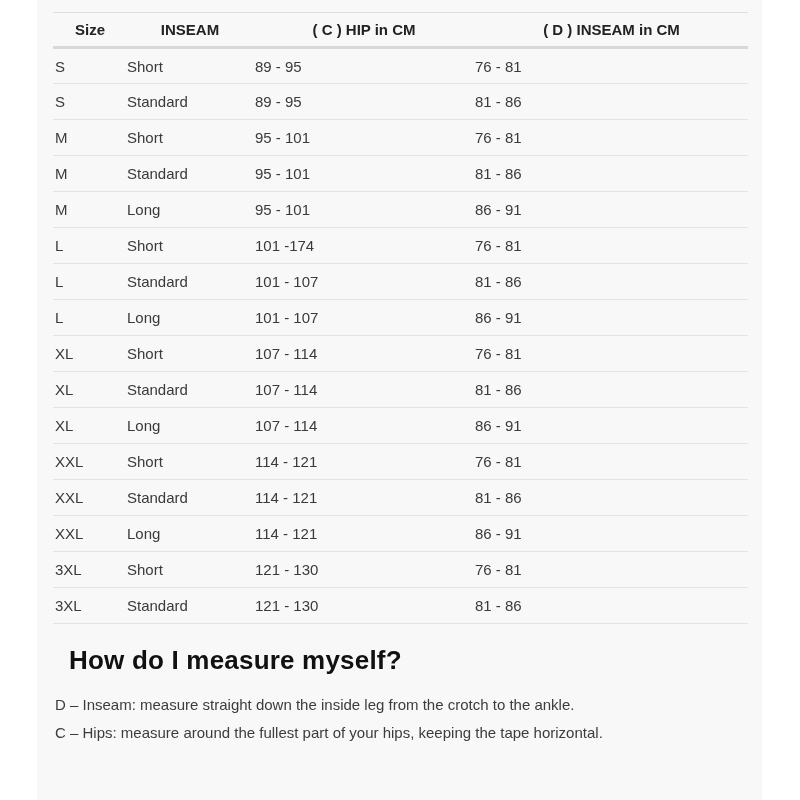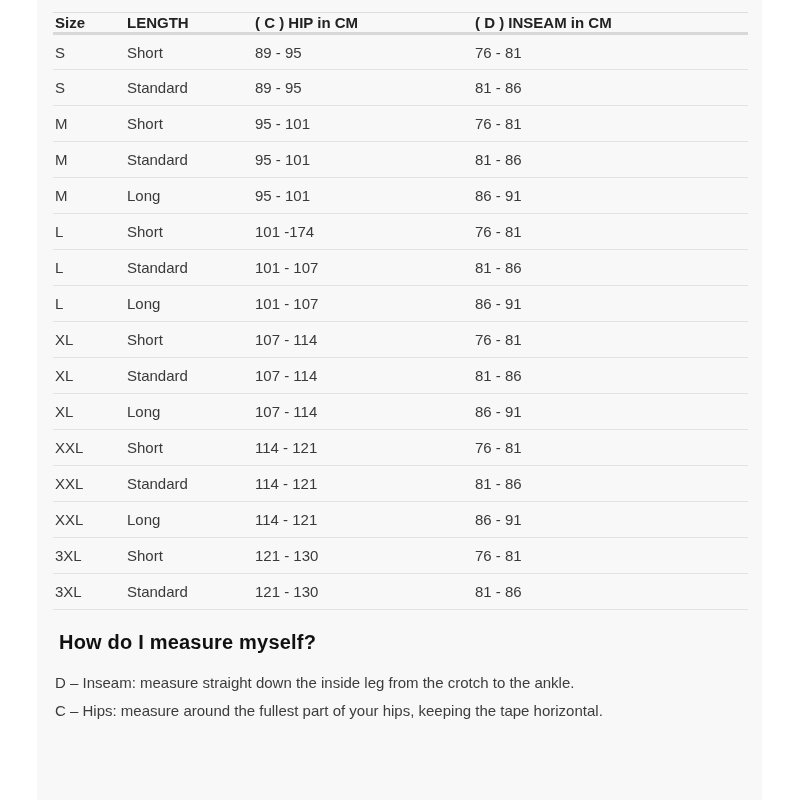--- a/index.html
+++ b/index.html
@@ -32,39 +32,39 @@
     width: 695px;
     border-collapse: collapse;
     table-layout: fixed;
     color: #3a3a3a;
     font-size: 15px;
   }
   table.size-chart col.c1 { width: 72px; }
   table.size-chart col.c2 { width: 128px; }
   table.size-chart col.c3 { width: 220px; }
   table.size-chart thead th {
-    text-align: left;
+    text-align: center;
     font-weight: bold;
     color: #222222;
-    height: 21px;
+    height: 35px;
     vertical-align: middle;
     padding-left: 2px;
     border-top: 1px solid #dedede;
     border-bottom: 3px solid #d8d8d8;
   }
   table.size-chart tbody td {
     height: 36px;
     vertical-align: middle;
     padding-left: 2px;
     border-bottom: 1px solid #e3e3e3;
   }
 
   .measure-heading {
-    margin: 21px 0 0 6px;
-    font-size: 20px;
+    margin: 21px 0 0 16px;
+    font-size: 26px;
     font-weight: bold;
     color: #111111;
     letter-spacing: 0.2px;
   }
   .measure-lines {
     margin: 20px 0 0 2px;
   }
   .measure-lines p {
     font-size: 15px;
     color: #3c3c3c;
@@ -84,21 +84,21 @@
     <table class="size-chart">
       <colgroup>
         <col class="c1">
           <col class="c2">
           <col class="c3">
           <col class="c4">
       </colgroup>
       <thead>
         <tr>
           <th>Size</th>
-          <th>LENGTH</th>
+          <th>INSEAM</th>
           <th>( C ) HIP in CM</th>
           <th>( D ) INSEAM in CM</th>
         </tr>
       </thead>
       <tbody id="size-chart-body">
           <tr>
             <td>S</td>
             <td>Short</td>
             <td>89 - 95</td>
             <td>76 - 81</td>

